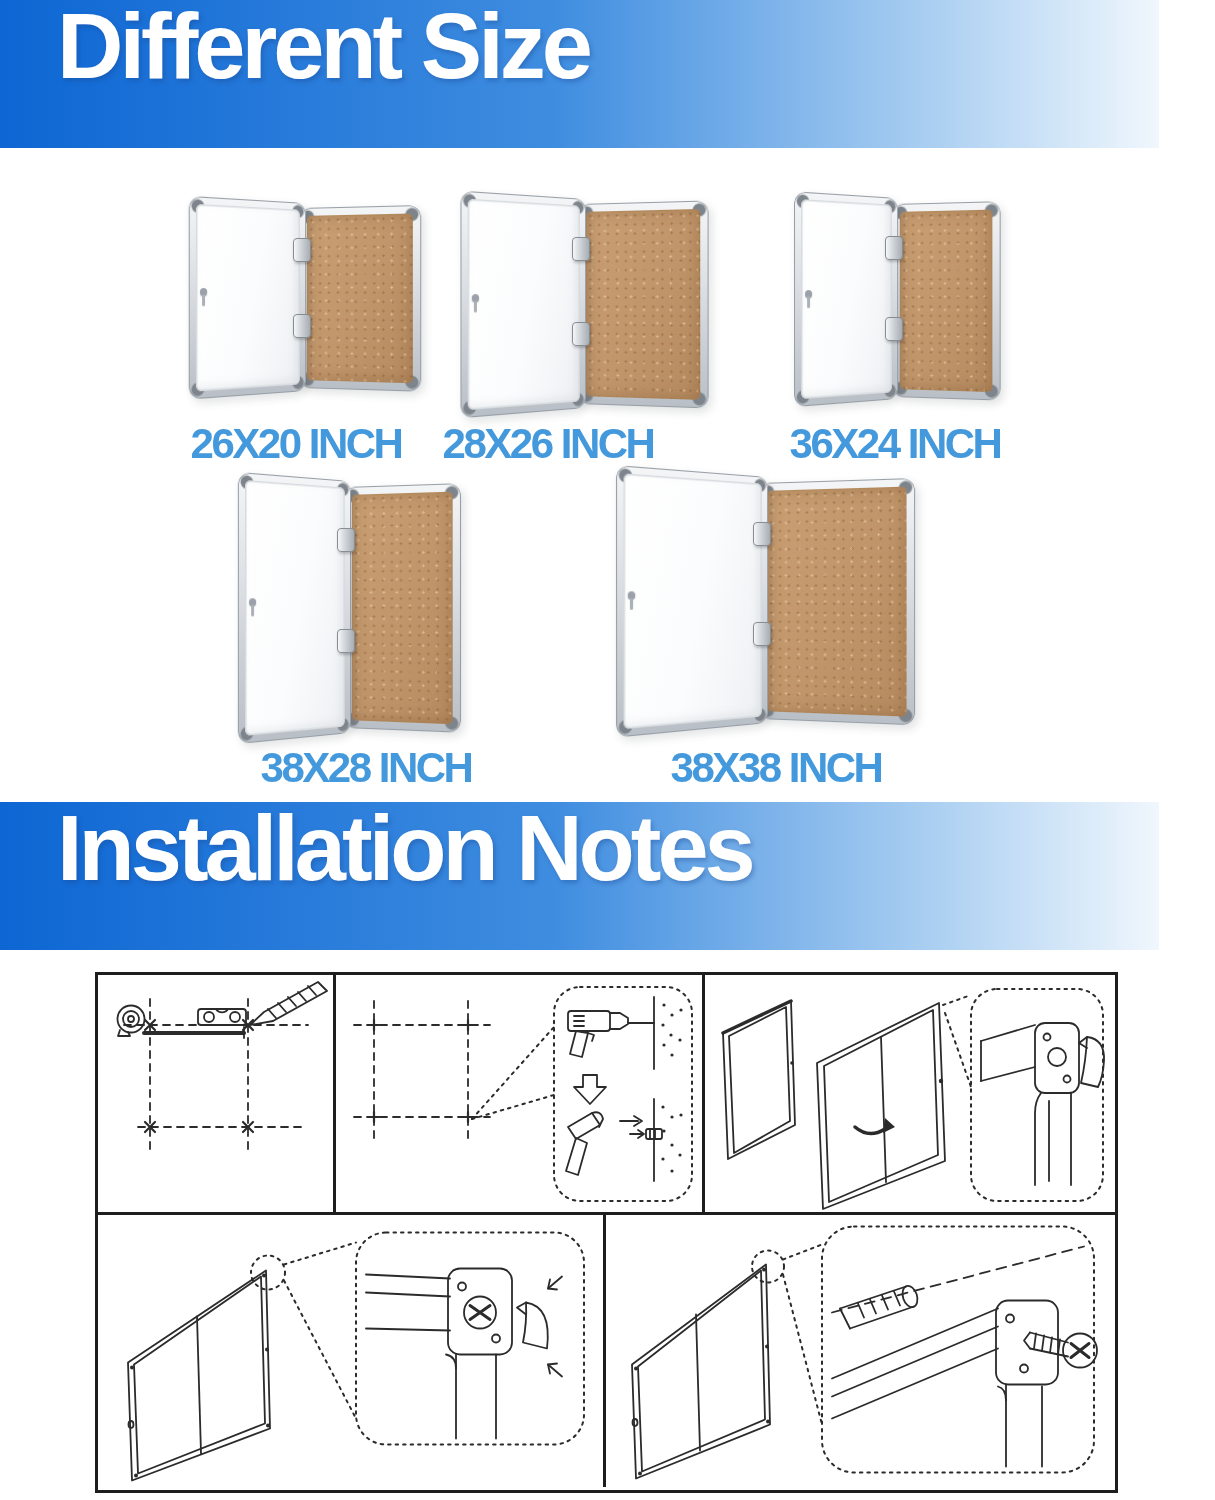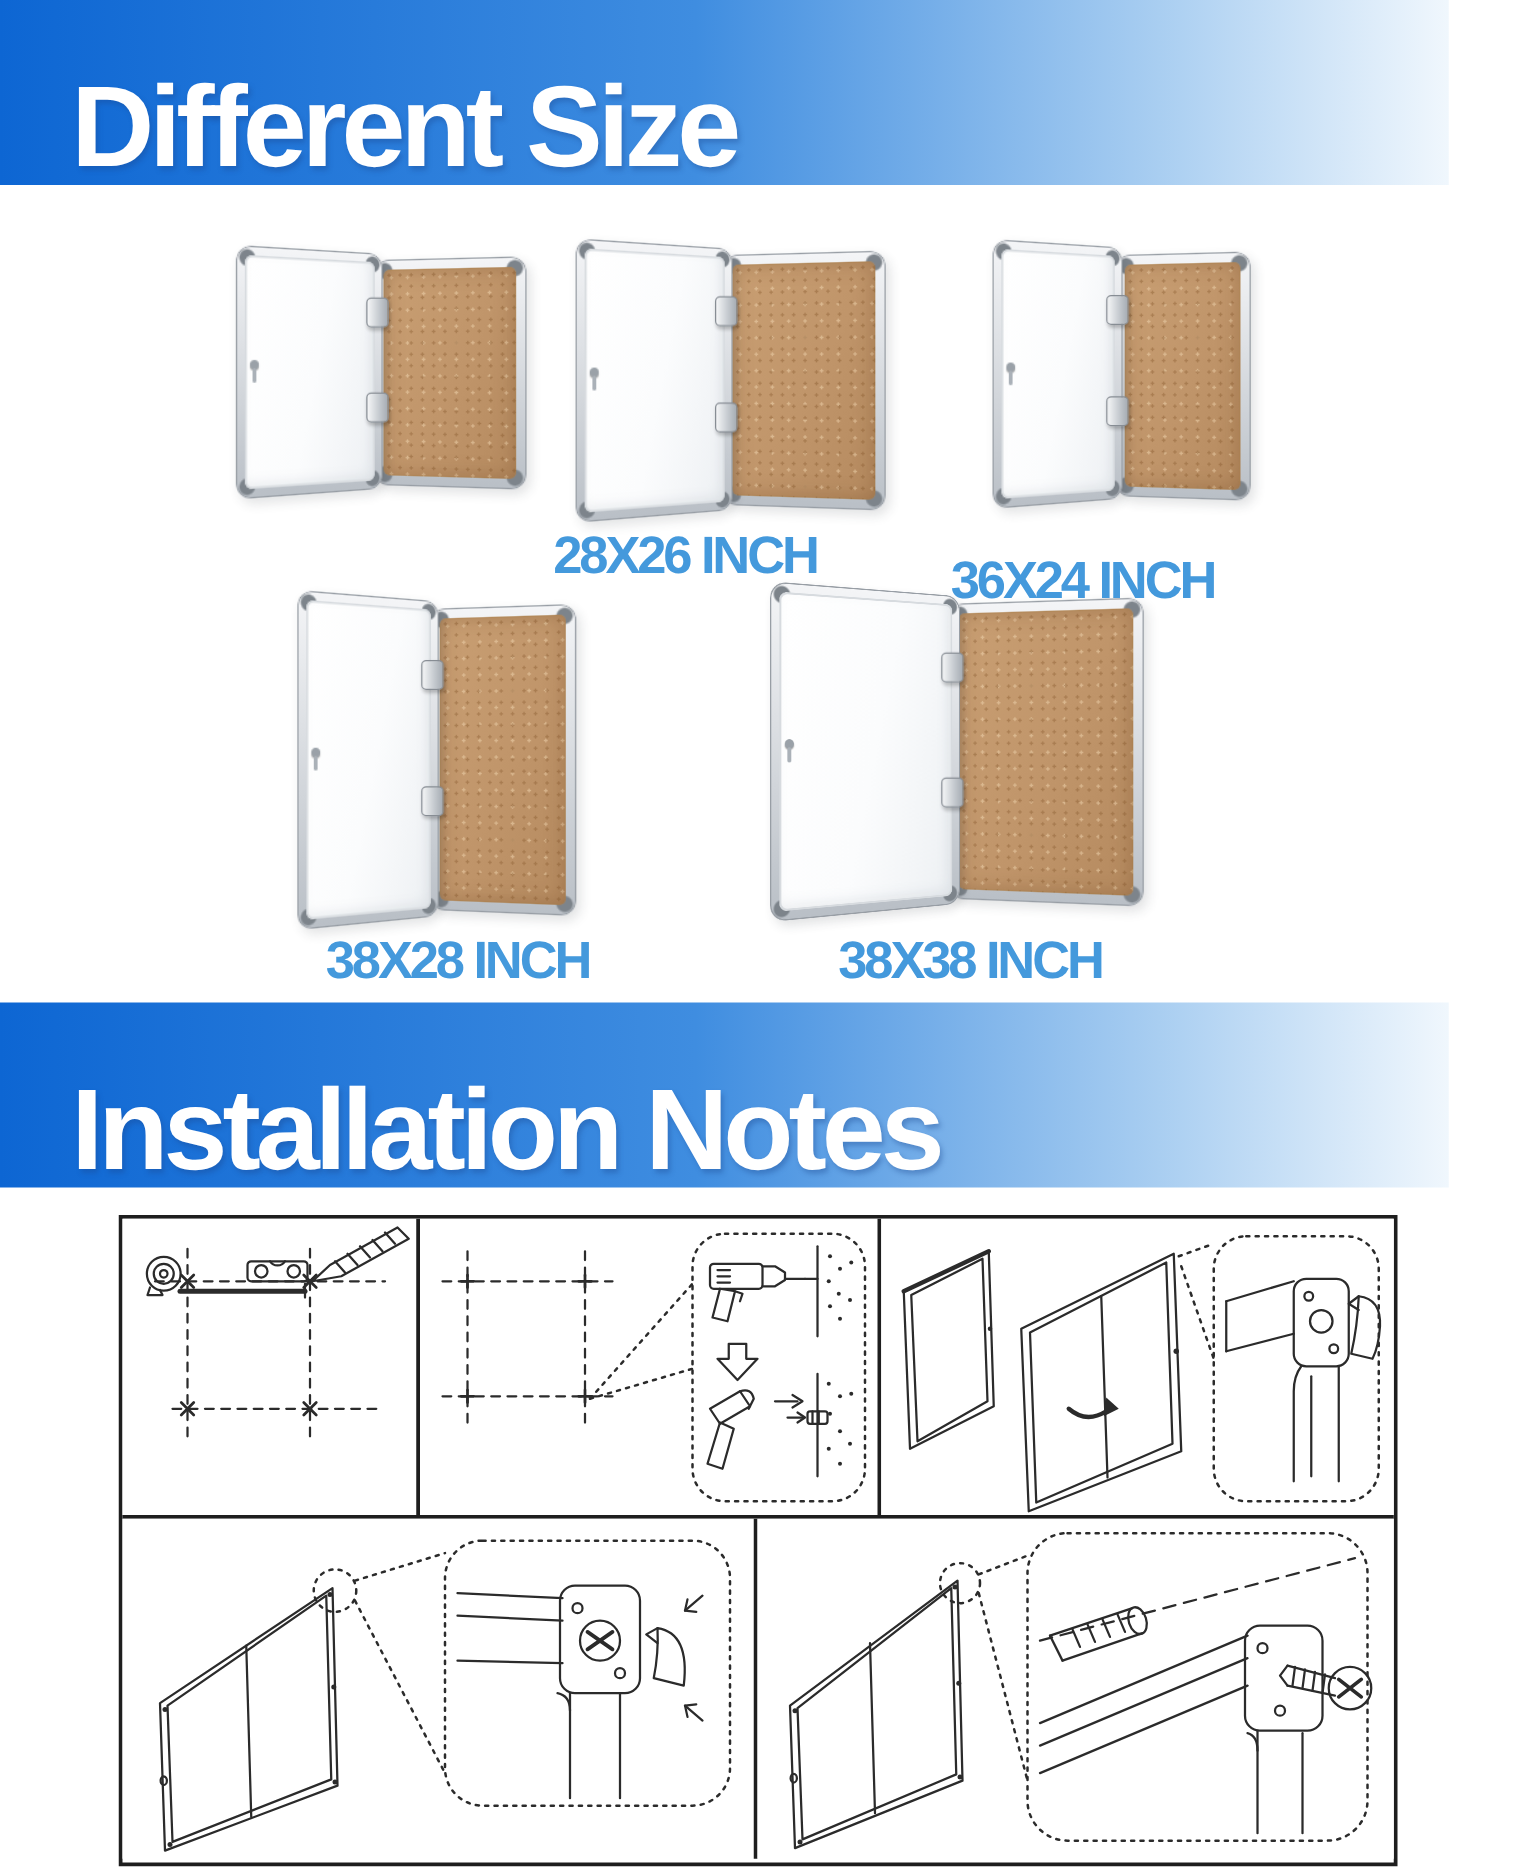--- a/index.html
+++ b/index.html
@@ -13,21 +13,21 @@
     --frame-silver:#d4d8dc;
     --diagram-line:#2b2b2b;
     --diagram-border:#1e1e1e;
   }
   *{margin:0;padding:0;box-sizing:border-box}
   html,body{background:#ffffff}
   body{font-family:"Liberation Sans", sans-serif;}
   .page{position:relative;width:1215px;height:1500px;background:#ffffff;overflow:hidden;}
 
   
-  .banner{position:absolute;left:0;width:1159px;display:flex;align-items:flex-end;
+  .banner{position:absolute;left:0;width:1159px;display:flex;align-items:flex-start;
     background:linear-gradient(90deg,var(--banner-blue-start) 0%,var(--banner-blue-mid) 48%,var(--banner-blue-light) 80%,var(--banner-blue-end) 100%);}
   .banner.first{top:0;height:148px;}
   .banner.second{top:802px;height:148px;}
   .banner h1{color:var(--banner-text);font-weight:bold;font-size:92px;letter-spacing:-4px;
     padding-left:57px;white-space:nowrap;line-height:1;
     text-shadow:2px 3px 4px rgba(25,70,140,.35);}
 
   
   .board{position:absolute;}
   .scene{position:absolute;inset:0;perspective:750px;perspective-origin:50% 45%;}
@@ -64,21 +64,21 @@
   .b2{left:455px;top:193px;width:252px;height:222px;}
   .b3{left:788px;top:193px;width:212px;height:214px;}
   .b4{left:232px;top:474px;width:228px;height:268px;}
   .b5{left:612px;top:470px;width:300px;height:262px;}
 
   
   .size-label{position:absolute;transform:translateX(-50%);white-space:nowrap;
     color:var(--size-label-blue);font-weight:bold;font-size:42px;letter-spacing:-2.5px;line-height:1;}
   .sl1{left:296px;top:423px;}
   .sl2{left:548px;top:423px;}
-  .sl3{left:866px;top:423px;margin-top:20px;}
+  .sl3{left:895px;top:423px;}
   .sl4{left:366px;top:747px;text-align:right;}
   .sl5{left:776px;top:747px;}
 
   
   .diagram-grid{position:absolute;left:95px;top:972px;width:1023px;height:521px;
     border:3px solid var(--diagram-border);background:#fff;}
   .drow{display:flex;}
   .drow.r1{height:240px;border-bottom:3px solid var(--diagram-border);}
   .drow.r2{height:272px;}
   .dpanel{position:relative;height:100%;background:#fff;}
@@ -163,20 +163,21 @@
         <span class="lock"></span>
       </div>
       <div class="panelframe cork">
         <div class="cork-face"></div>
       </div>
       <span class="hinge hg1"></span>
       <span class="hinge hg2"></span>
     </div>
   </figure>
 
+  <div class="size-label sl1">26X20 INCH</div>
   <div class="size-label sl2">28X26 INCH</div>
   <div class="size-label sl3">36X24 INCH</div>
   <div class="size-label sl4">38X28 INCH</div>
   <div class="size-label sl5">38X38 INCH</div>
 
   <section class="banner second">
     <h1>Installation Notes</h1>
   </section>
 
   <div class="diagram-grid">

